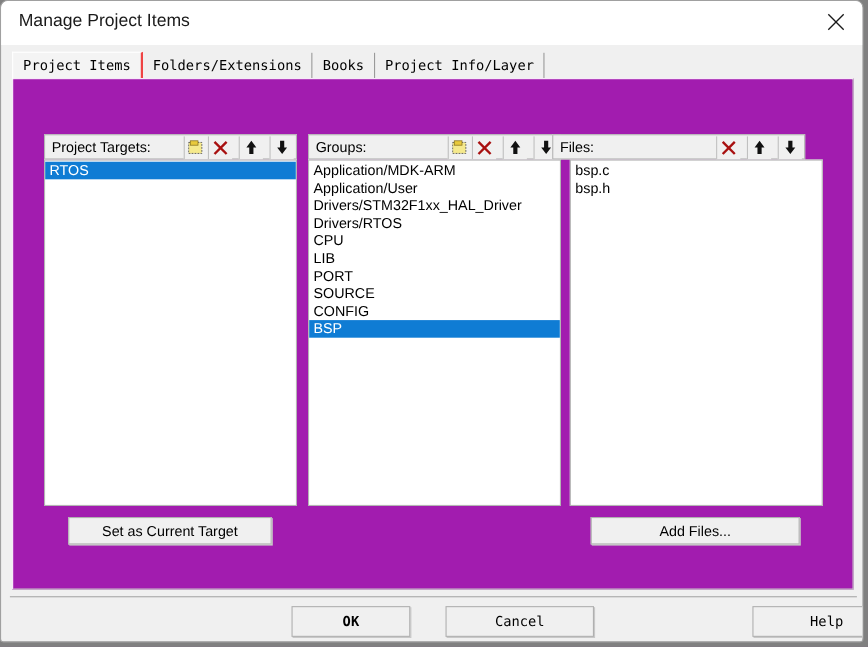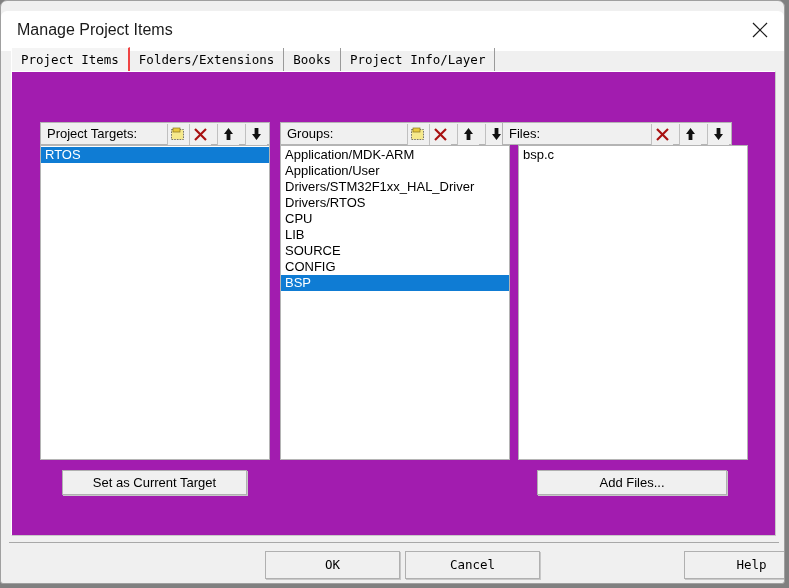--- a/index.html
+++ b/index.html
@@ -28,21 +28,20 @@
   }
 
   
   #titlebar {
     position: absolute;
     left: 0; top: 0;
     width: 100%;
     height: 40px;
     background: #ffffff;
     border-radius: 6px 6px 0 0;
-    margin-top: 10px;
   }
   #title-text {
     position: absolute;
     left: 16px;
     top: 10px;
     font-size: 16px;
     color: #1a1a1a;
     font-family: "Liberation Sans", sans-serif;
     white-space: nowrap;
   }
@@ -270,20 +269,21 @@
         </svg>
       </div>
     </div>
     <div class="listbox" style="left:268px; top:73px; width:230px; height:315px;">
       <div class="list-item">Application/MDK-ARM</div>
       <div class="list-item">Application/User</div>
       <div class="list-item">Drivers/STM32F1xx_HAL_Driver</div>
       <div class="list-item">Drivers/RTOS</div>
       <div class="list-item">CPU</div>
       <div class="list-item">LIB</div>
+      <div class="list-item">PORT</div>
       <div class="list-item">SOURCE</div>
       <div class="list-item">CONFIG</div>
       <div class="list-item selected">BSP</div>
     </div>
 
     <div class="col-header" style="left:490px; top:50px; width:230px;">
       <span class="hdr-label">Files:</span>
       <div class="icon-btn" style="left:148px;">
         <svg width="15" height="15" viewBox="0 0 15 15">
           <line x1="2" y1="2" x2="13" y2="13" stroke="#a81010" stroke-width="2.2"></line>
@@ -296,27 +296,28 @@
         </svg>
       </div>
       <div class="icon-btn" style="left:204px;">
         <svg width="15" height="15" viewBox="0 0 15 15">
           <path d="M7.5 13 L3 7 L5.6 7 L5.6 1 L9.4 1 L9.4 7 L12 7 Z" fill="#111"></path>
         </svg>
       </div>
     </div>
     <div class="listbox" style="left:506px; top:73px; width:230px; height:315px;">
       <div class="list-item">bsp.c</div>
+      <div class="list-item">bsp.h</div>
     </div>
 
     <div class="btn sans" style="left:50px; top:398px; width:185px; height:25px; line-height:23px;">Set as Current Target</div>
     <div class="btn sans" style="left:525px; top:398px; width:190px; height:25px; line-height:23px;">Add Files...</div>
 
   </div>
 
   <div id="footer-sep"></div>
 
-  <div class="btn mono" style="left:264px; top:550px; width:135px; height:28px; line-height:26px;">OK</div>
+  <div class="btn mono" style="left:264px; top:550px; width:108px; height:28px; line-height:26px;font-weight:bold;">OK</div>
   <div class="btn mono" style="left:404px; top:550px; width:135px; height:28px; line-height:26px;">Cancel</div>
   <div class="btn mono" style="left:635px; top:550px; width:135px; height:28px; line-height:26px;margin-left:48px;">Help</div>
 
 
 </div>
 
 </body></html>

